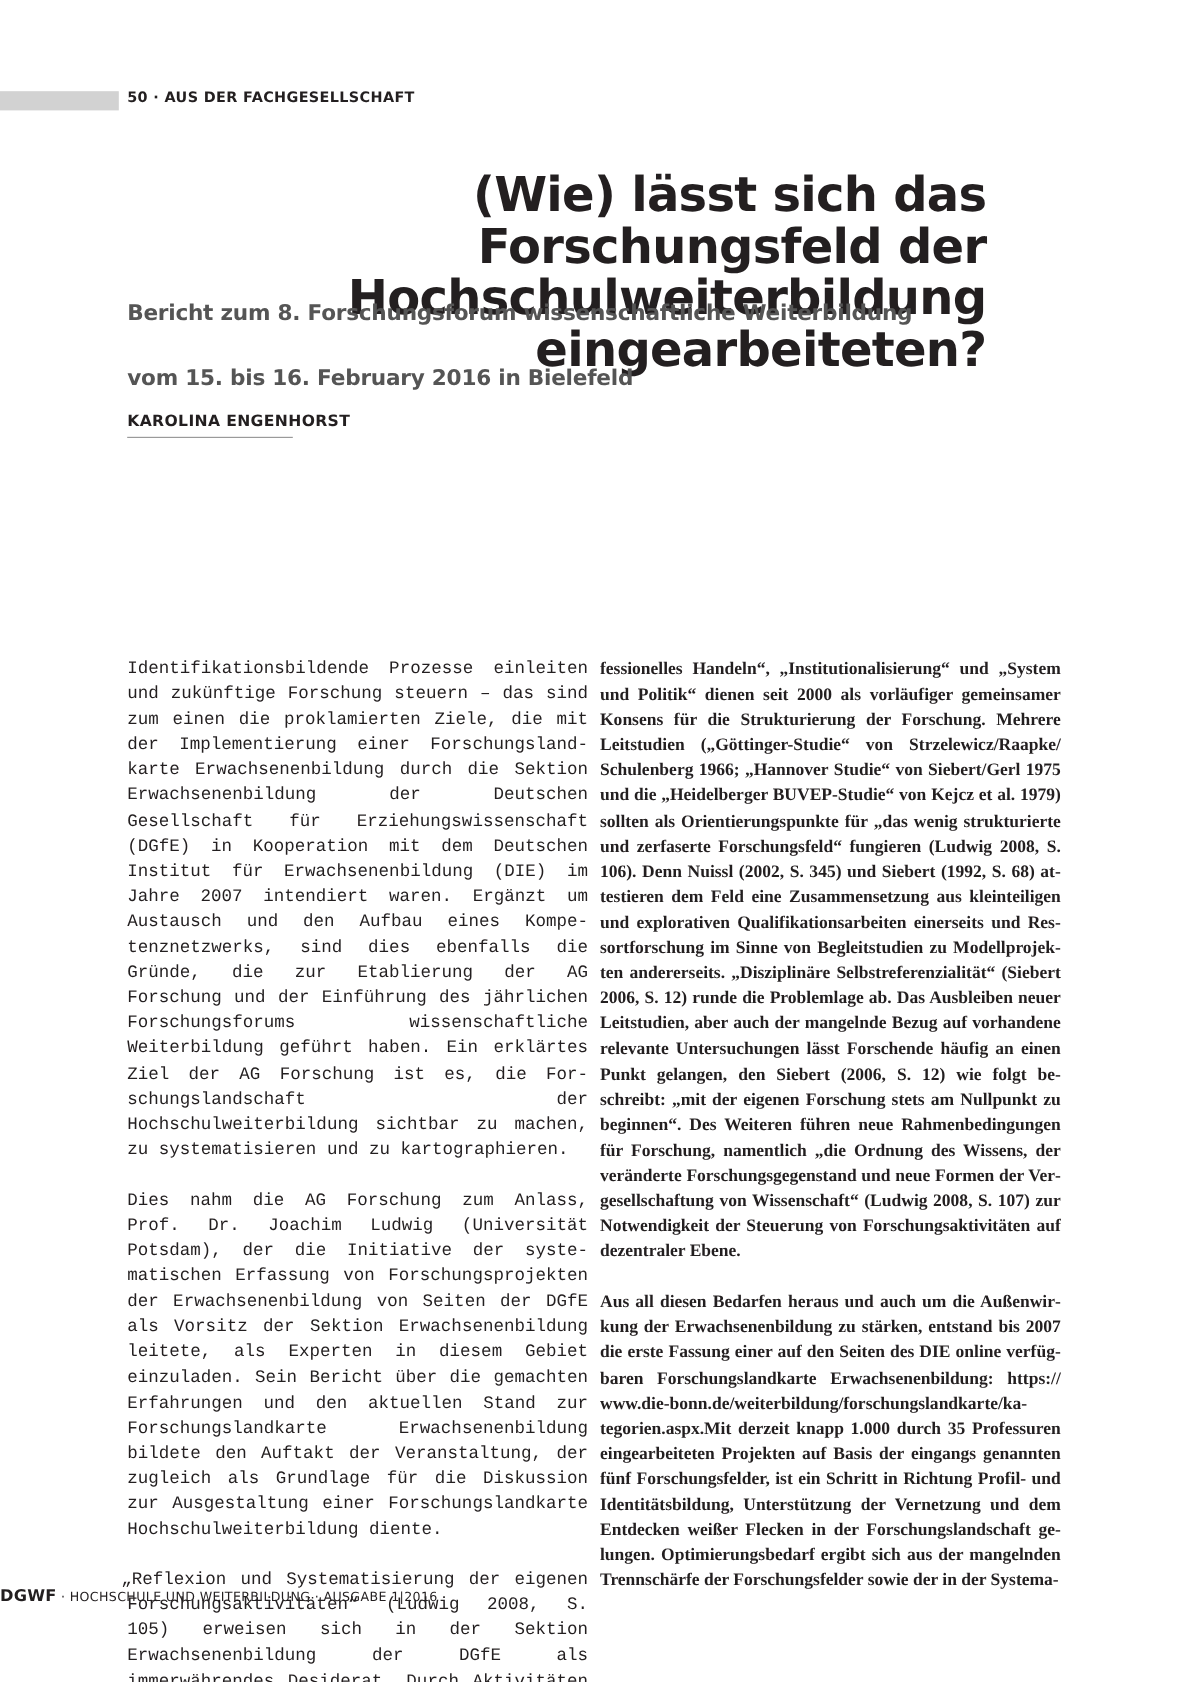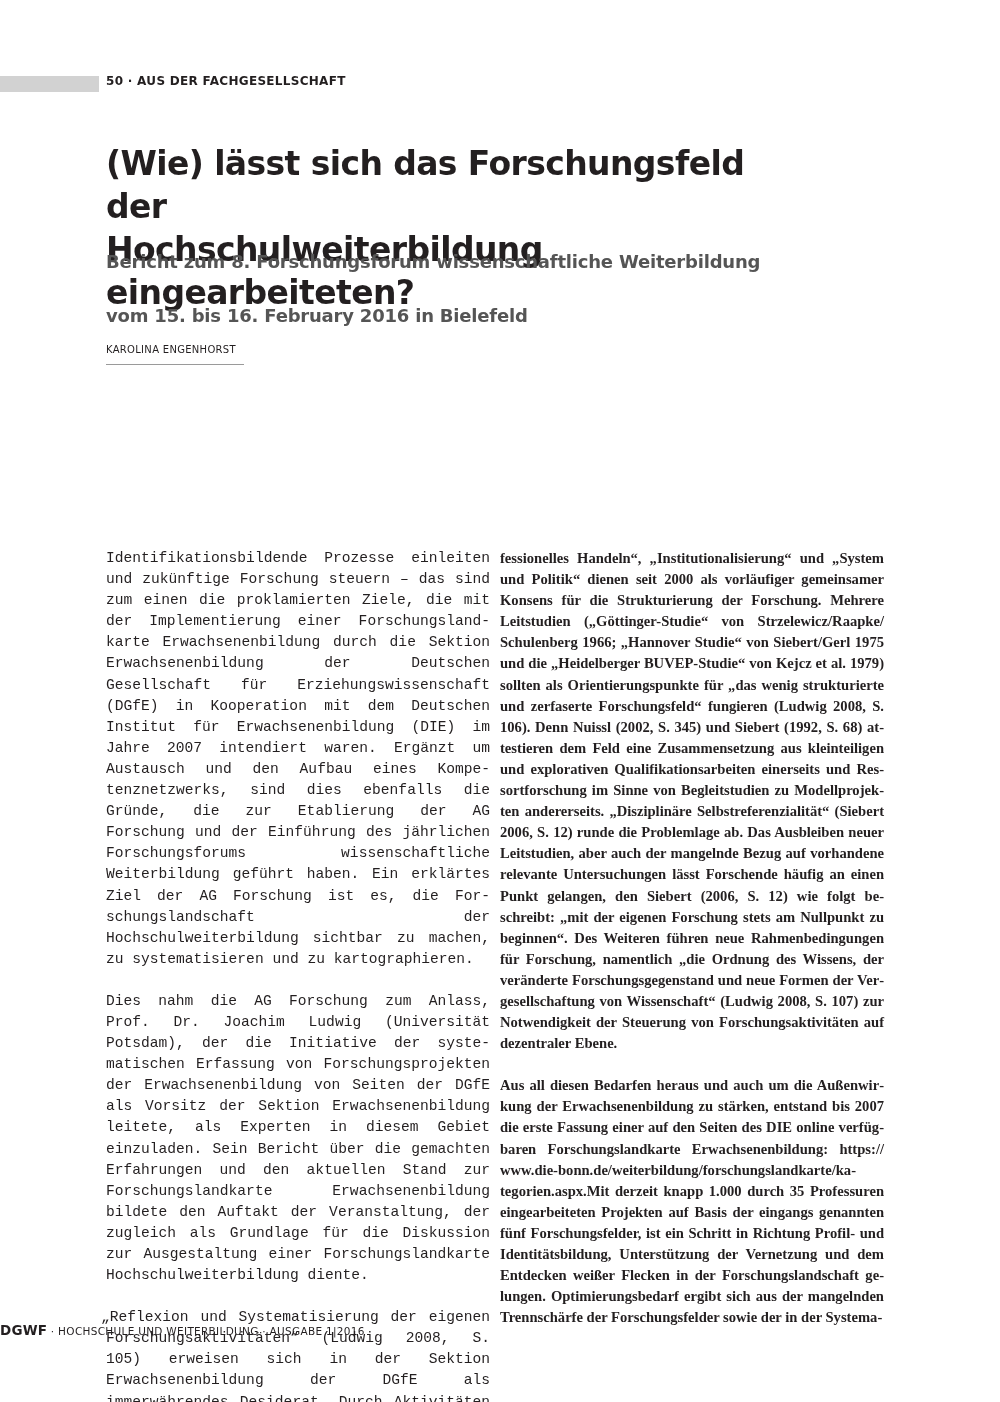--- a/index.html
+++ b/index.html
@@ -10,32 +10,32 @@
     .header-bar {
       position: absolute; left: 0; top: 76px; width: 99px; height: 16px;
       background: #d2d2d2;
     }
     .running-head {
       position: absolute; left: 106px; top: 74px;
       font-family: "DejaVu Sans", sans-serif; font-size: 12px; font-weight: bold;
       letter-spacing: 0.3px; color: #231f20;
     }
     .title {
-      position: absolute; left: 106px; top: 142px; width: 700px;
-      font-family: "DejaVu Sans", sans-serif; font-size: 33px; font-weight: bold;
-      line-height: 43px; color: #231f20; margin: 0; letter-spacing: -0.6px;
+      position: absolute; left: 122px; top: 142px; width: 700px;
+      font-family: "DejaVu Sans", sans-serif; font-size: 40px; font-weight: bold;
+      line-height: 43px; color: #231f20; margin: 0; letter-spacing: -0.6px; text-align: right;
     }
     .subtitle {
       position: absolute; left: 106px; top: 248px; width: 720px;
       font-family: "DejaVu Sans", sans-serif; font-size: 18px; font-weight: bold;
       line-height: 27px; color: #555555; margin: 0; letter-spacing: -0.2px;
     }
     .author {
       position: absolute; left: 106px; top: 344px;
-      font-family: "DejaVu Sans", sans-serif; font-size: 10px; font-weight: normal;
+      font-family: "DejaVu Sans", sans-serif; font-size: 13px; font-weight: bold;
       color: #231f20; letter-spacing: 0.3px;
     }
     .author-rule {
       position: absolute; left: 106px; top: 364px; width: 138px; height: 1px;
       background: #9a9a9a;
     }
     .col {
       position: absolute; top: 548px; width: 384px;
       font-family: "Liberation Serif", "DejaVu Serif", serif;
       font-size: 14.6px; line-height: 21.1px; color: #231f20;

